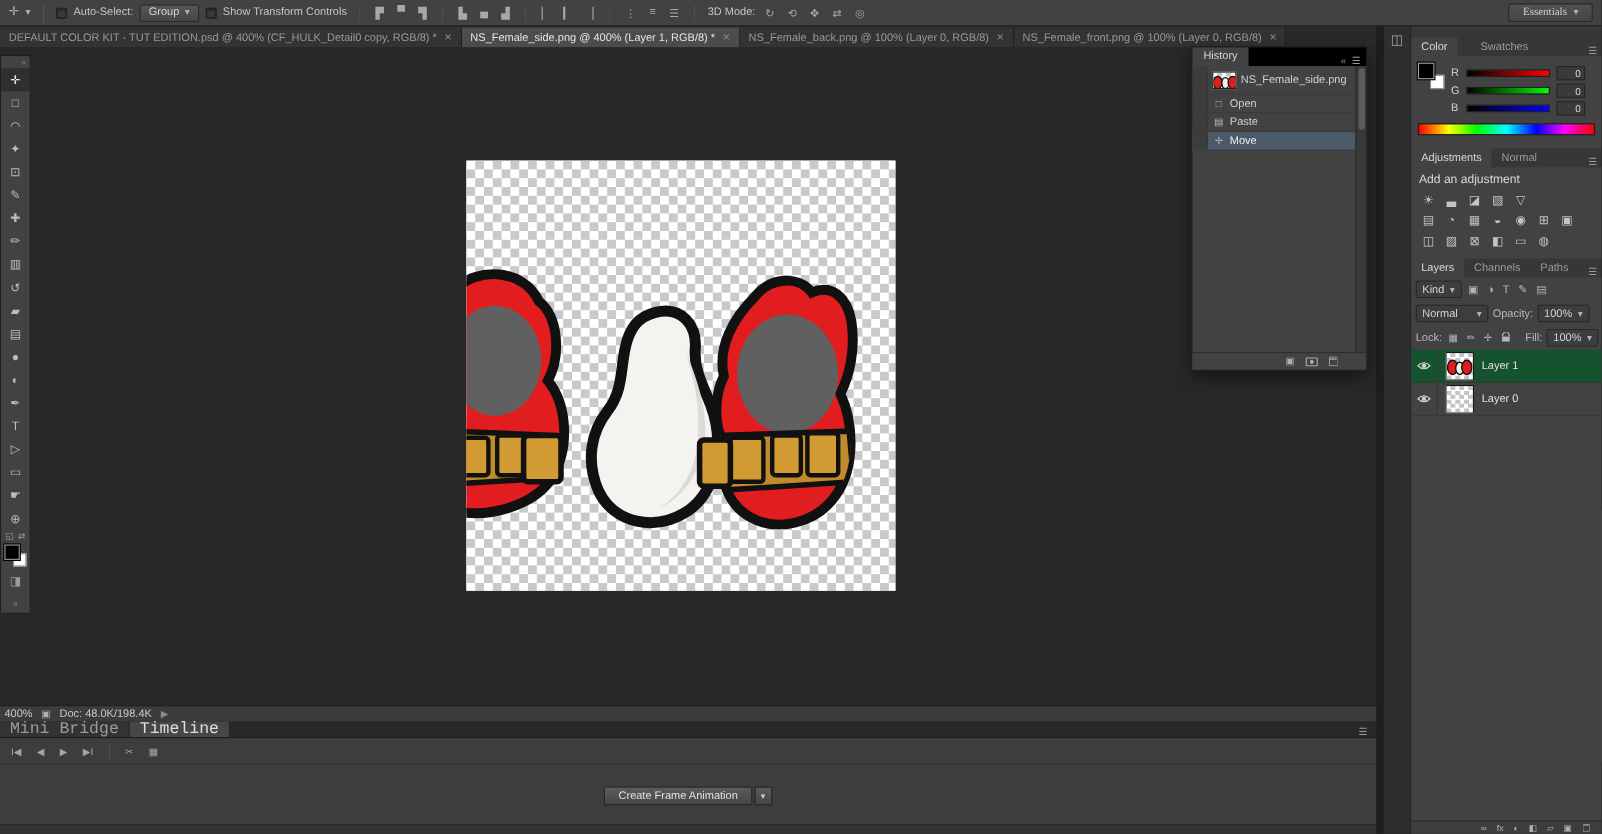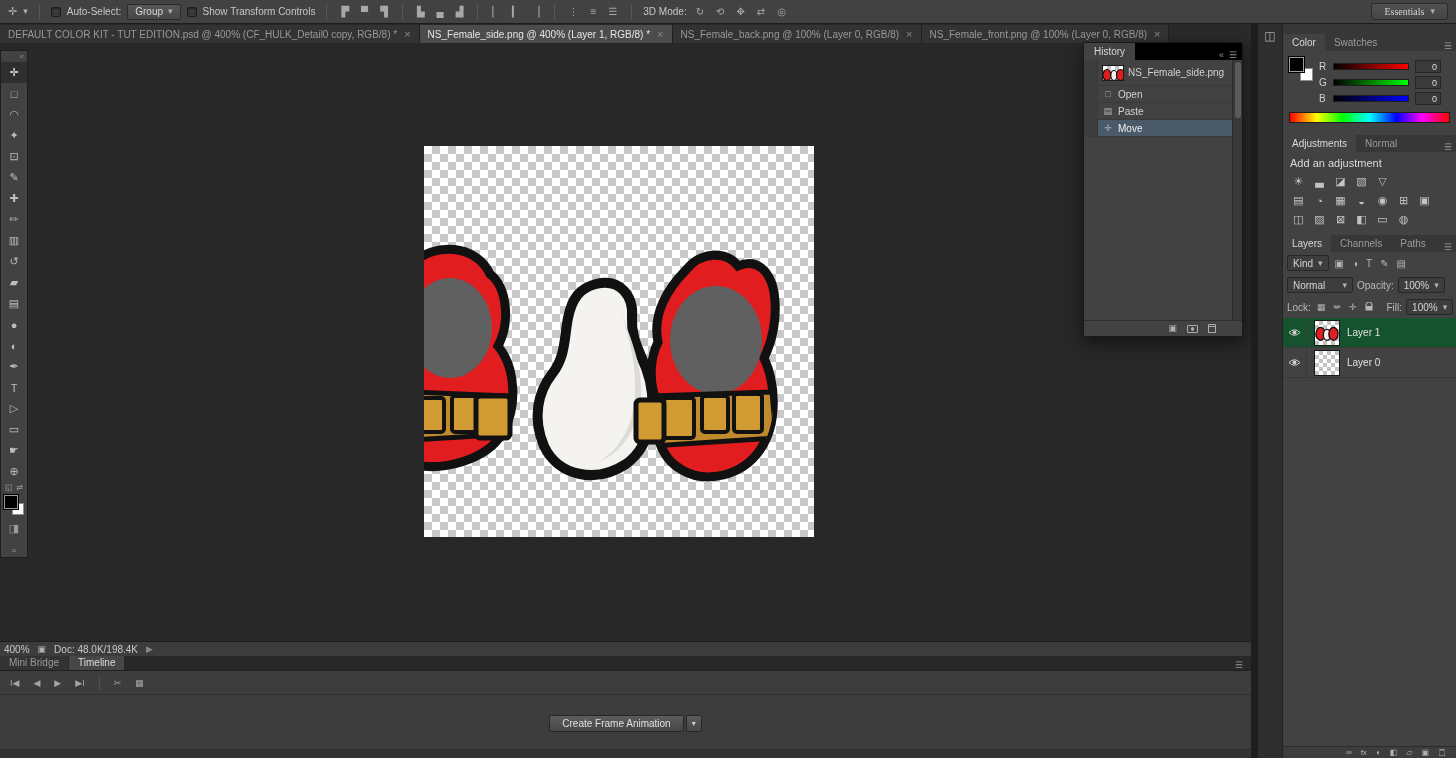--- a/index.html
+++ b/index.html
@@ -140,21 +140,21 @@
     gap:9px; padding:1px 10px 0; color:#b3b3b3; font-size:8px; }
 
   
   .status-bar { left:0; top:641px; width:1251px; height:15px; background:#3c3c3c;
     border-top:1px solid #1e1e1e; display:flex; align-items:center; gap:8px; padding:0 4px;
     font-size:10px; color:#c9c9c9; }
 
   
   .bottom-tabs { left:0; top:656px; width:1251px; height:14px; background:#282828;
     display:flex; align-items:flex-end; }
-  .btab { height:14px; line-height:14px; padding:0 9px; font-size:10px; color:#9a9a9a; background:#333; margin-right:1px; }
+  .btab { height:14px; line-height:14px; padding:0 9px; font-size:15px; color:#9a9a9a; background:#333; margin-right:1px;font-family:Liberation Mono, monospace; }
   .btab.active { background:#474747; color:#dedede; }
   .btab-menu { margin-left:auto; color:#9a9a9a; font-size:9px; padding-right:8px; }
 
   
   .timeline { left:0; top:670px; width:1251px; height:88px; background:#3d3d3d; border-top:1px solid #1f1f1f; }
   .tl-controls { height:24px; border-bottom:1px solid #2e2e2e; display:flex; align-items:center;
     gap:14px; padding:0 10px; color:#a5a5a5; font-size:9px; }
   .tl-sep { width:1px; height:14px; background:#2b2b2b; border-right:1px solid #525252; }
   .tl-center { position:absolute; left:0; right:0; top:44px; display:flex; justify-content:center; gap:2px; }
   .tl-btn { background:linear-gradient(#5c5c5c,#464646); border:1px solid #272727; border-radius:2px;
@@ -344,21 +344,21 @@
   </div>
 </div>
 
 <div class="abs right-gap"></div>
 <div class="abs icon-well">
   <span class="icon">◫</span>
 </div>
 
 <div class="abs dock">
 
-  <div class="ptabs" style="top:10px;">
+  <div class="ptabs" style="top:10px;gap:12px;">
     <span class="ptab active">Color</span>
     <span class="ptab">Swatches</span>
     <span class="ptab-menu">☰</span>
   </div>
   <div class="pbody" style="top:27px; height:84px;">
     <div style="display:flex; padding:6px 6px 0; gap:6px;">
       <div class="fgbg">
         <span class="back"></span>
         <span class="front"></span>
       </div>

